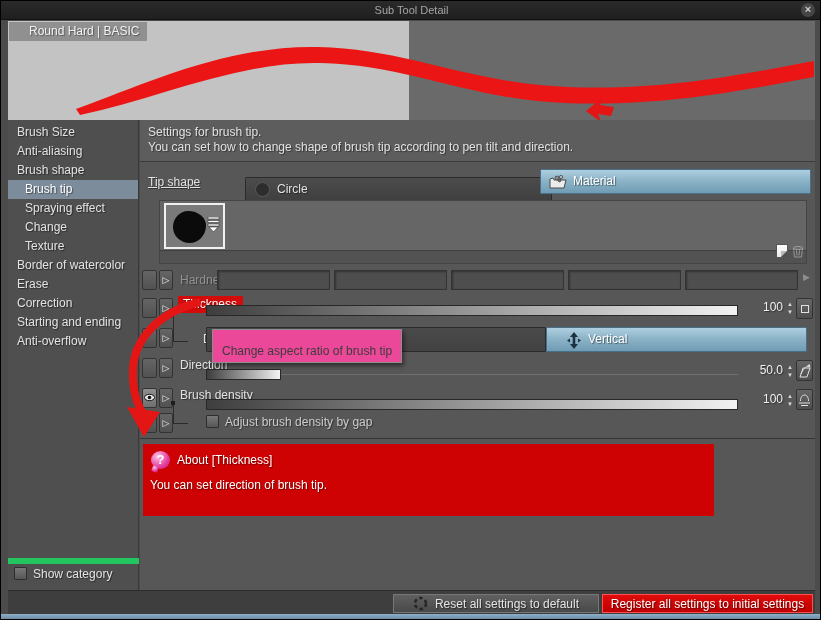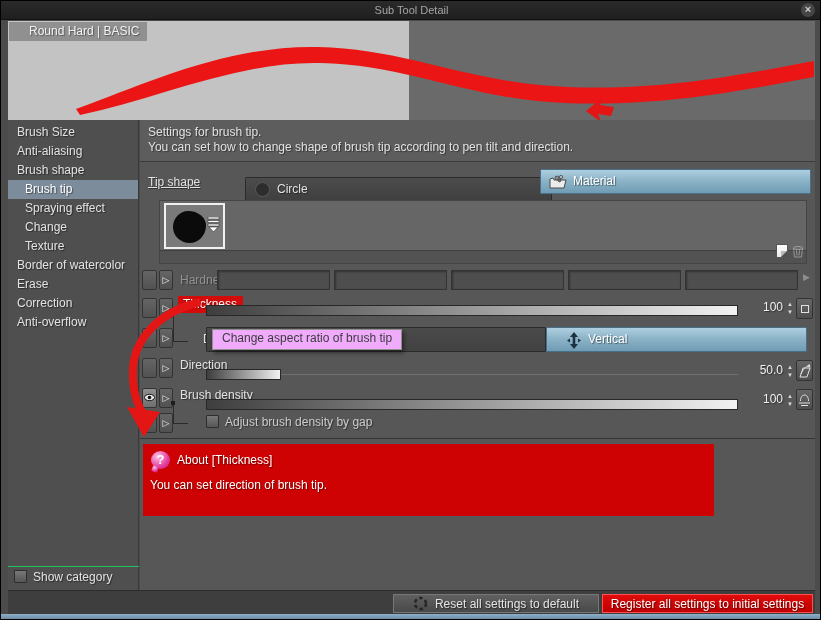--- a/index.html
+++ b/index.html
@@ -20,21 +20,21 @@
   
   #preview { position:absolute; left:7px; top:20px; width:807px; height:99px; background:#6a6a6a; }
   #preview-light { position:absolute; left:0; top:0; width:401px; height:99px; background:#c3c3c3; }
   #tool-chip { position:absolute; left:1px; top:1px; background:rgba(140,140,140,.92); color:#f2f2f2; font-size:12px; padding:2px 7px 3px 20px; text-shadow:1px 1px 1px rgba(0,0,0,.4); }
 
   
   #sidebar { position:absolute; left:7px; top:119px; width:131px; height:470px; background:#4f4f4f; border-right:1px solid #3a3a3a; }
   .side-item { position:relative; height:19px; line-height:19px; padding-left:9px; font-size:12px; color:#e3e3e3; text-shadow:1px 1px 1px rgba(0,0,0,.45); cursor:pointer; }
   .side-item.indent { padding-left:17px; }
   .side-item.selected { background:#7c8c9a; color:#fff; }
-  #show-category-row { position:absolute; left:0; bottom:0; width:131px; height:24px; border-top:1px solid #22c55e; }
+  #show-category-row { position:absolute; left:0; bottom:0; width:131px; height:32px; border-top:6px solid #22c55e; }
 
   
   #main { position:absolute; left:139px; top:119px; width:675px; height:470px; background:#575757; }
   #desc { position:absolute; left:0; top:0; width:675px; height:42px; background:#5d5d5d; border-bottom:1px solid #3b3b3b; padding:5px 0 0 8px; }
   #desc div { line-height:15px; }
 
   
   .btn-dark { background:linear-gradient(#4c4c4c,#3f3f3f); border:1px solid #2b2b2b; border-radius:1px; }
   .btn-blue { background:linear-gradient(#aecfe0 0%,#8db4c8 45%,#6f9cb4 100%); border:1px solid #49708a; border-radius:1px; }
   .row-toggle { position:absolute; width:15px; height:20px; background:linear-gradient(#656565,#515151); border:1px solid #333; border-radius:2px; cursor:pointer; }
@@ -55,21 +55,21 @@
   #tip-area { position:absolute; left:19px; top:80px; width:648px; height:50px; background:#666; border:1px solid #454545; border-bottom:none; }
   #tip-strip { position:absolute; left:19px; top:130px; width:648px; height:14px; background:#525252; border:1px solid #454545; border-top:1px solid #404040; }
   #tip-thumb { position:absolute; left:4px; top:2px; width:61px; height:46px; background:#7a7a7a; border:2px solid #f1f1f1; cursor:pointer; }
   #tip-blob { position:absolute; left:7px; top:6px; width:33px; height:32px; background:#0b0b0b; border-radius:46% 54% 50% 50%/ 50% 46% 54% 50%; }
   #page-icon { position:absolute; right:18px; top:-7px; width:12px; height:14px; background:linear-gradient(#fff,#e9e9e9); border:1px solid #555; cursor:pointer; }
   #page-icon::after { content:""; position:absolute; right:0; bottom:0; border:3px solid; border-color:#bbb #4e4e4e #4e4e4e #bbb; }
   #trash-icon { position:absolute; right:2px; top:-6px; opacity:.55; cursor:pointer; }
 
   
   #thick-chip { position:absolute; background:#d40b0b; color:#fff; font-size:12px; padding:1px 6px 2px 5px; text-shadow:1px 1px 1px rgba(0,0,0,.4); }
-  #tooltip { position:absolute; background:#f0abfc; border:1px solid #8f8f8f; color:#3c3c3c; font-size:12px; padding:1px 9px 4px 9px; box-shadow:2px 3px 4px rgba(0,0,0,.45); white-space:nowrap; z-index:6; }
+  #tooltip { position:absolute; background:#ec4899; border:1px solid #8f8f8f; color:#3c3c3c; font-size:12px; padding:14px 9px 4px 9px; box-shadow:2px 3px 4px rgba(0,0,0,.45); white-space:nowrap; z-index:6; }
 
   
   #about { position:absolute; left:3px; top:324px; width:571px; height:72px; background:#ce0202; }
   #about-icon { position:absolute; left:8px; top:7px; width:19px; height:18px; border-radius:50%; background:radial-gradient(circle at 35% 30%,#ffc2e4,#e23e9f 60%,#c2157f); color:#fff; font-weight:bold; font-size:13px; text-align:center; line-height:18px; text-shadow:none; }
   #about-icon::after { content:""; position:absolute; left:1px; bottom:-3px; width:6px; height:6px; background:inherit; transform:rotate(20deg); border-radius:1px; }
   #about .txt { color:#fff; }
 
   
   #footer { position:absolute; left:7px; top:589px; width:807px; height:24px; background:#3e3e3e; border-top:1px solid #2c2c2c; }
   #reset-btn { position:absolute; left:385px; top:3px; width:206px; height:19px; background:linear-gradient(#606060,#494949); border:1px solid #777; color:#e4e4e4; font-size:12px; display:flex; align-items:center; justify-content:center; gap:7px; cursor:pointer; text-shadow:1px 1px 1px rgba(0,0,0,.5); }
@@ -103,20 +103,21 @@
       <div class="side-item">Brush Size</div>
       <div class="side-item">Anti-aliasing</div>
       <div class="side-item">Brush shape</div>
       <div class="side-item indent selected">Brush tip</div>
       <div class="side-item indent">Spraying effect</div>
       <div class="side-item indent">Change</div>
       <div class="side-item indent">Texture</div>
       <div class="side-item">Border of watercolor</div>
       <div class="side-item">Erase</div>
       <div class="side-item">Correction</div>
+      <div class="side-item">Starting and ending</div>
       <div class="side-item">Anti-overflow</div>
     </div>
     <div id="show-category-row">
       <div class="checkbox" style="left:6px; top:3px;"></div>
       <div class="txt abs" style="left:25px; top:3px;">Show category</div>
     </div>
   </div>
 
   <div id="main">
 

